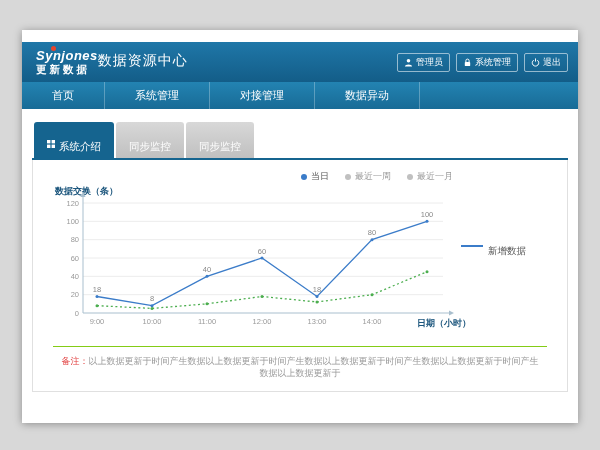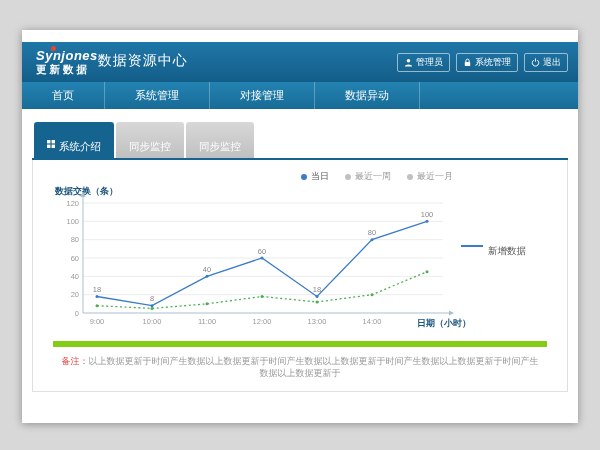--- a/index.html
+++ b/index.html
@@ -28,21 +28,21 @@
   .chart-col{flex:1;min-width:0}
   .filters{display:flex;justify-content:flex-end;gap:16px;margin:4px 6px 2px 0;font-size:9px}
   .filter-item{display:flex;align-items:center;gap:4px;cursor:pointer;color:#999}
   .filter-item.active{color:#555}
   .filter-dot{width:6px;height:6px;border-radius:50%;background:#bbb}
   .legend-col{width:88px;display:flex;flex-direction:column;justify-content:center;gap:13px;padding-left:2px}
   .legend-entry{display:flex;align-items:flex-start;gap:5px;font-size:9.5px;color:#555;cursor:pointer;white-space:nowrap}
   .ls{width:22px;height:0}
   .ls.solid{border-top:2px solid #3b7cc9}
   .ls.dotted{border-top:2px dotted #4cae4f}
-  .note{margin-top:auto;border-top:6px solid #84cc16;text-align:center;font-size:9px;color:#999;padding:8px 6px 11px;line-height:1.4}
+  .note{margin-top:auto;border-top:1px solid #84cc16;text-align:center;font-size:9px;color:#999;padding:8px 6px 11px;line-height:1.4}
   .note-prefix{color:#e13b3b}
   svg{display:block}
 </style>
 </head>
 <body>
 
 <div class="card">
 
   <div class="hdr">
     <div class="brand">

